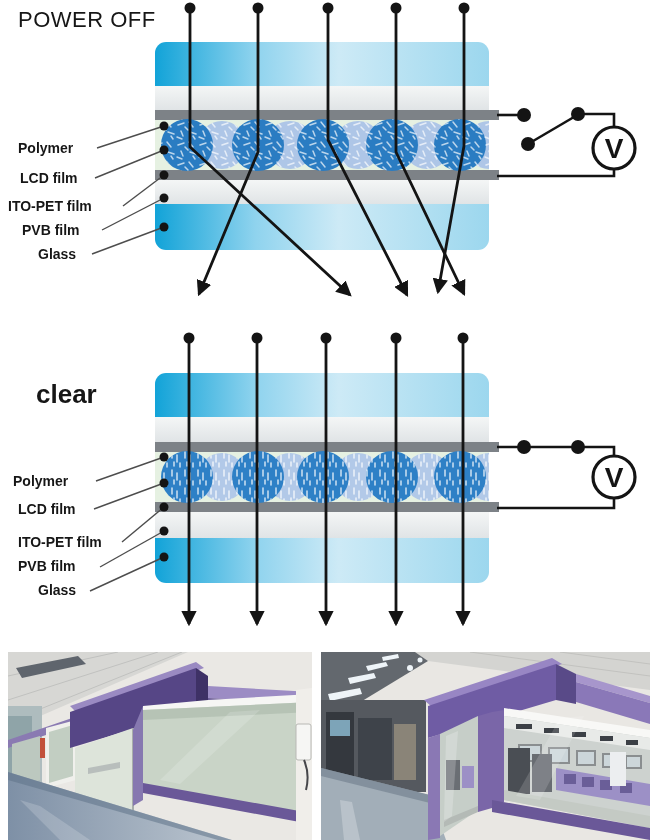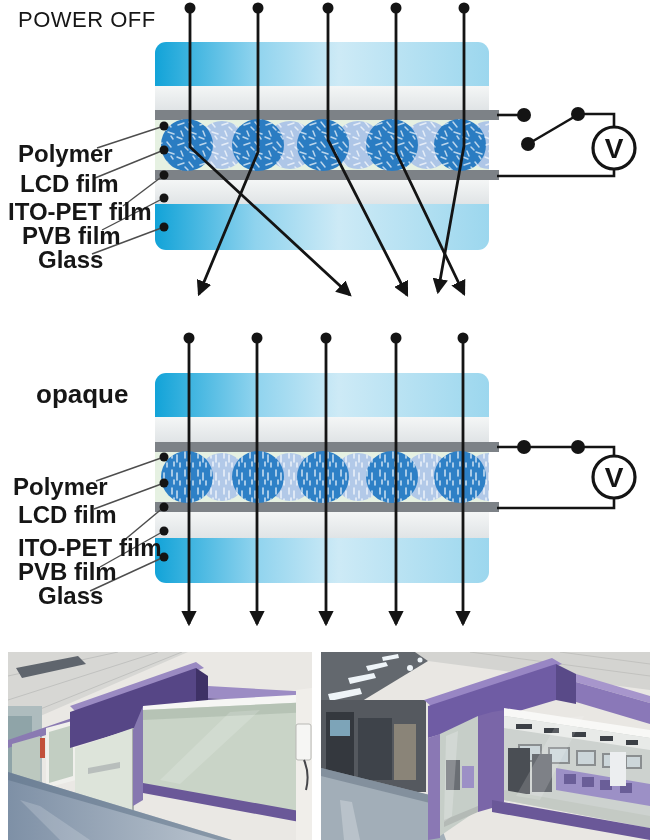--- a/index.html
+++ b/index.html
@@ -2,21 +2,21 @@
 <html><head>
 <meta charset="utf-8">
 <style>
   html,body{margin:0;padding:0;background:#ffffff;}
   #stage{position:relative;width:650px;height:840px;background:#ffffff;overflow:hidden;
          font-family:"Liberation Sans",sans-serif;}
   #gfx{position:absolute;left:0;top:0;}
   .abs{position:absolute;white-space:nowrap;color:#161616;}
   .h1{font-size:22px;font-weight:400;letter-spacing:0.5px;}
   .h2{font-size:25px;font-weight:700;}
-  .layerlabel{font-size:24px;font-weight:700;}
+  .layerlabel{font-size:14px;font-weight:700;}
 </style>
 </head>
 <body>
 
 <div id="stage">
 
 <svg id="gfx" width="650" height="840" viewBox="0 0 650 840">
   <defs>
     <linearGradient id="gGrad" x1="0" y1="0" x2="1" y2="0">
       <stop offset="0" stop-color="#12a3d8"></stop>
@@ -382,21 +382,21 @@
 </svg>
 
 <div class="abs h1" style="left:18px;top:7px;">POWER OFF</div>
 
 <div class="abs layerlabel" style="left:18px;top:140px;">Polymer</div>
 <div class="abs layerlabel" style="left:20px;top:170px;">LCD film</div>
 <div class="abs layerlabel" style="left:8px;top:198px;">ITO-PET film</div>
 <div class="abs layerlabel" style="left:22px;top:222px;">PVB film</div>
 <div class="abs layerlabel" style="left:38px;top:246px;">Glass</div>
 
-<div class="abs h2" style="left:36px;top:379px;font-size:26px;">opaque</div>
+<div class="abs h2" style="left:36px;top:379px;font-size:26px;">clear</div>
 
 <div class="abs layerlabel" style="left:13px;top:473px;">Polymer</div>
 <div class="abs layerlabel" style="left:18px;top:501px;">LCD film</div>
 <div class="abs layerlabel" style="left:18px;top:534px;">ITO-PET film</div>
 <div class="abs layerlabel" style="left:18px;top:558px;">PVB film</div>
 <div class="abs layerlabel" style="left:38px;top:582px;">Glass</div>
 
 </div>
 
 </body></html>

